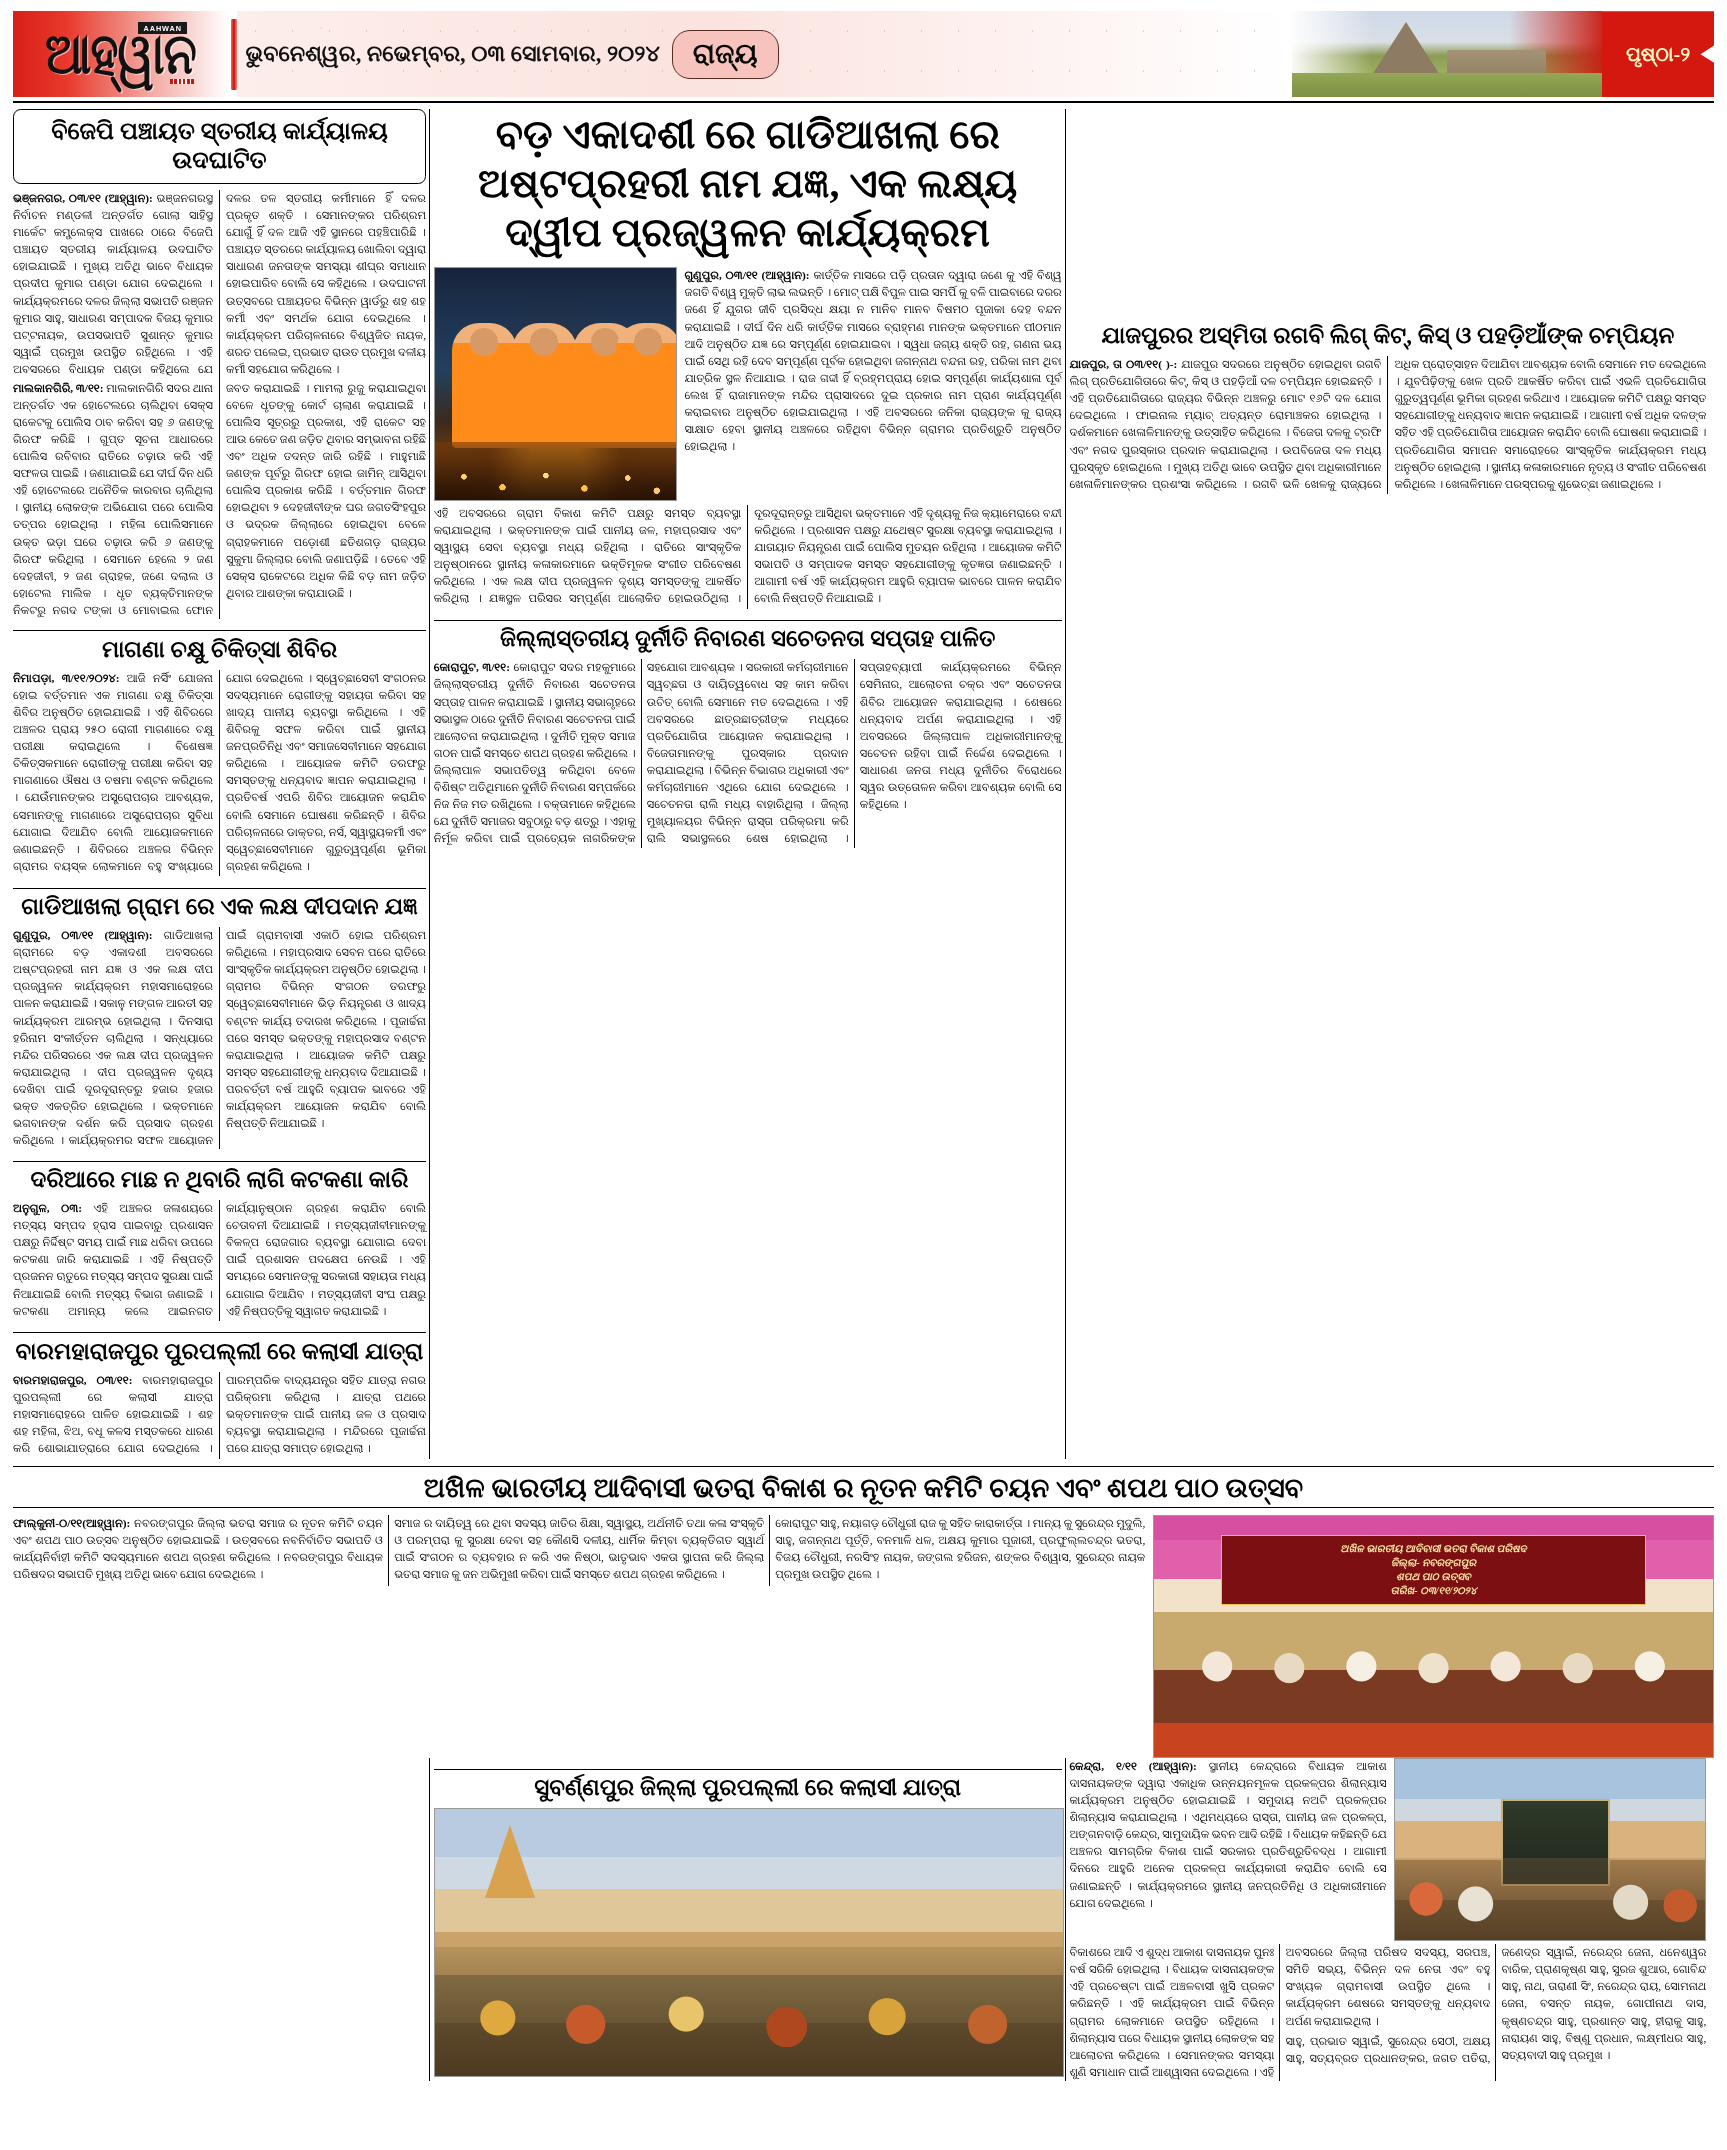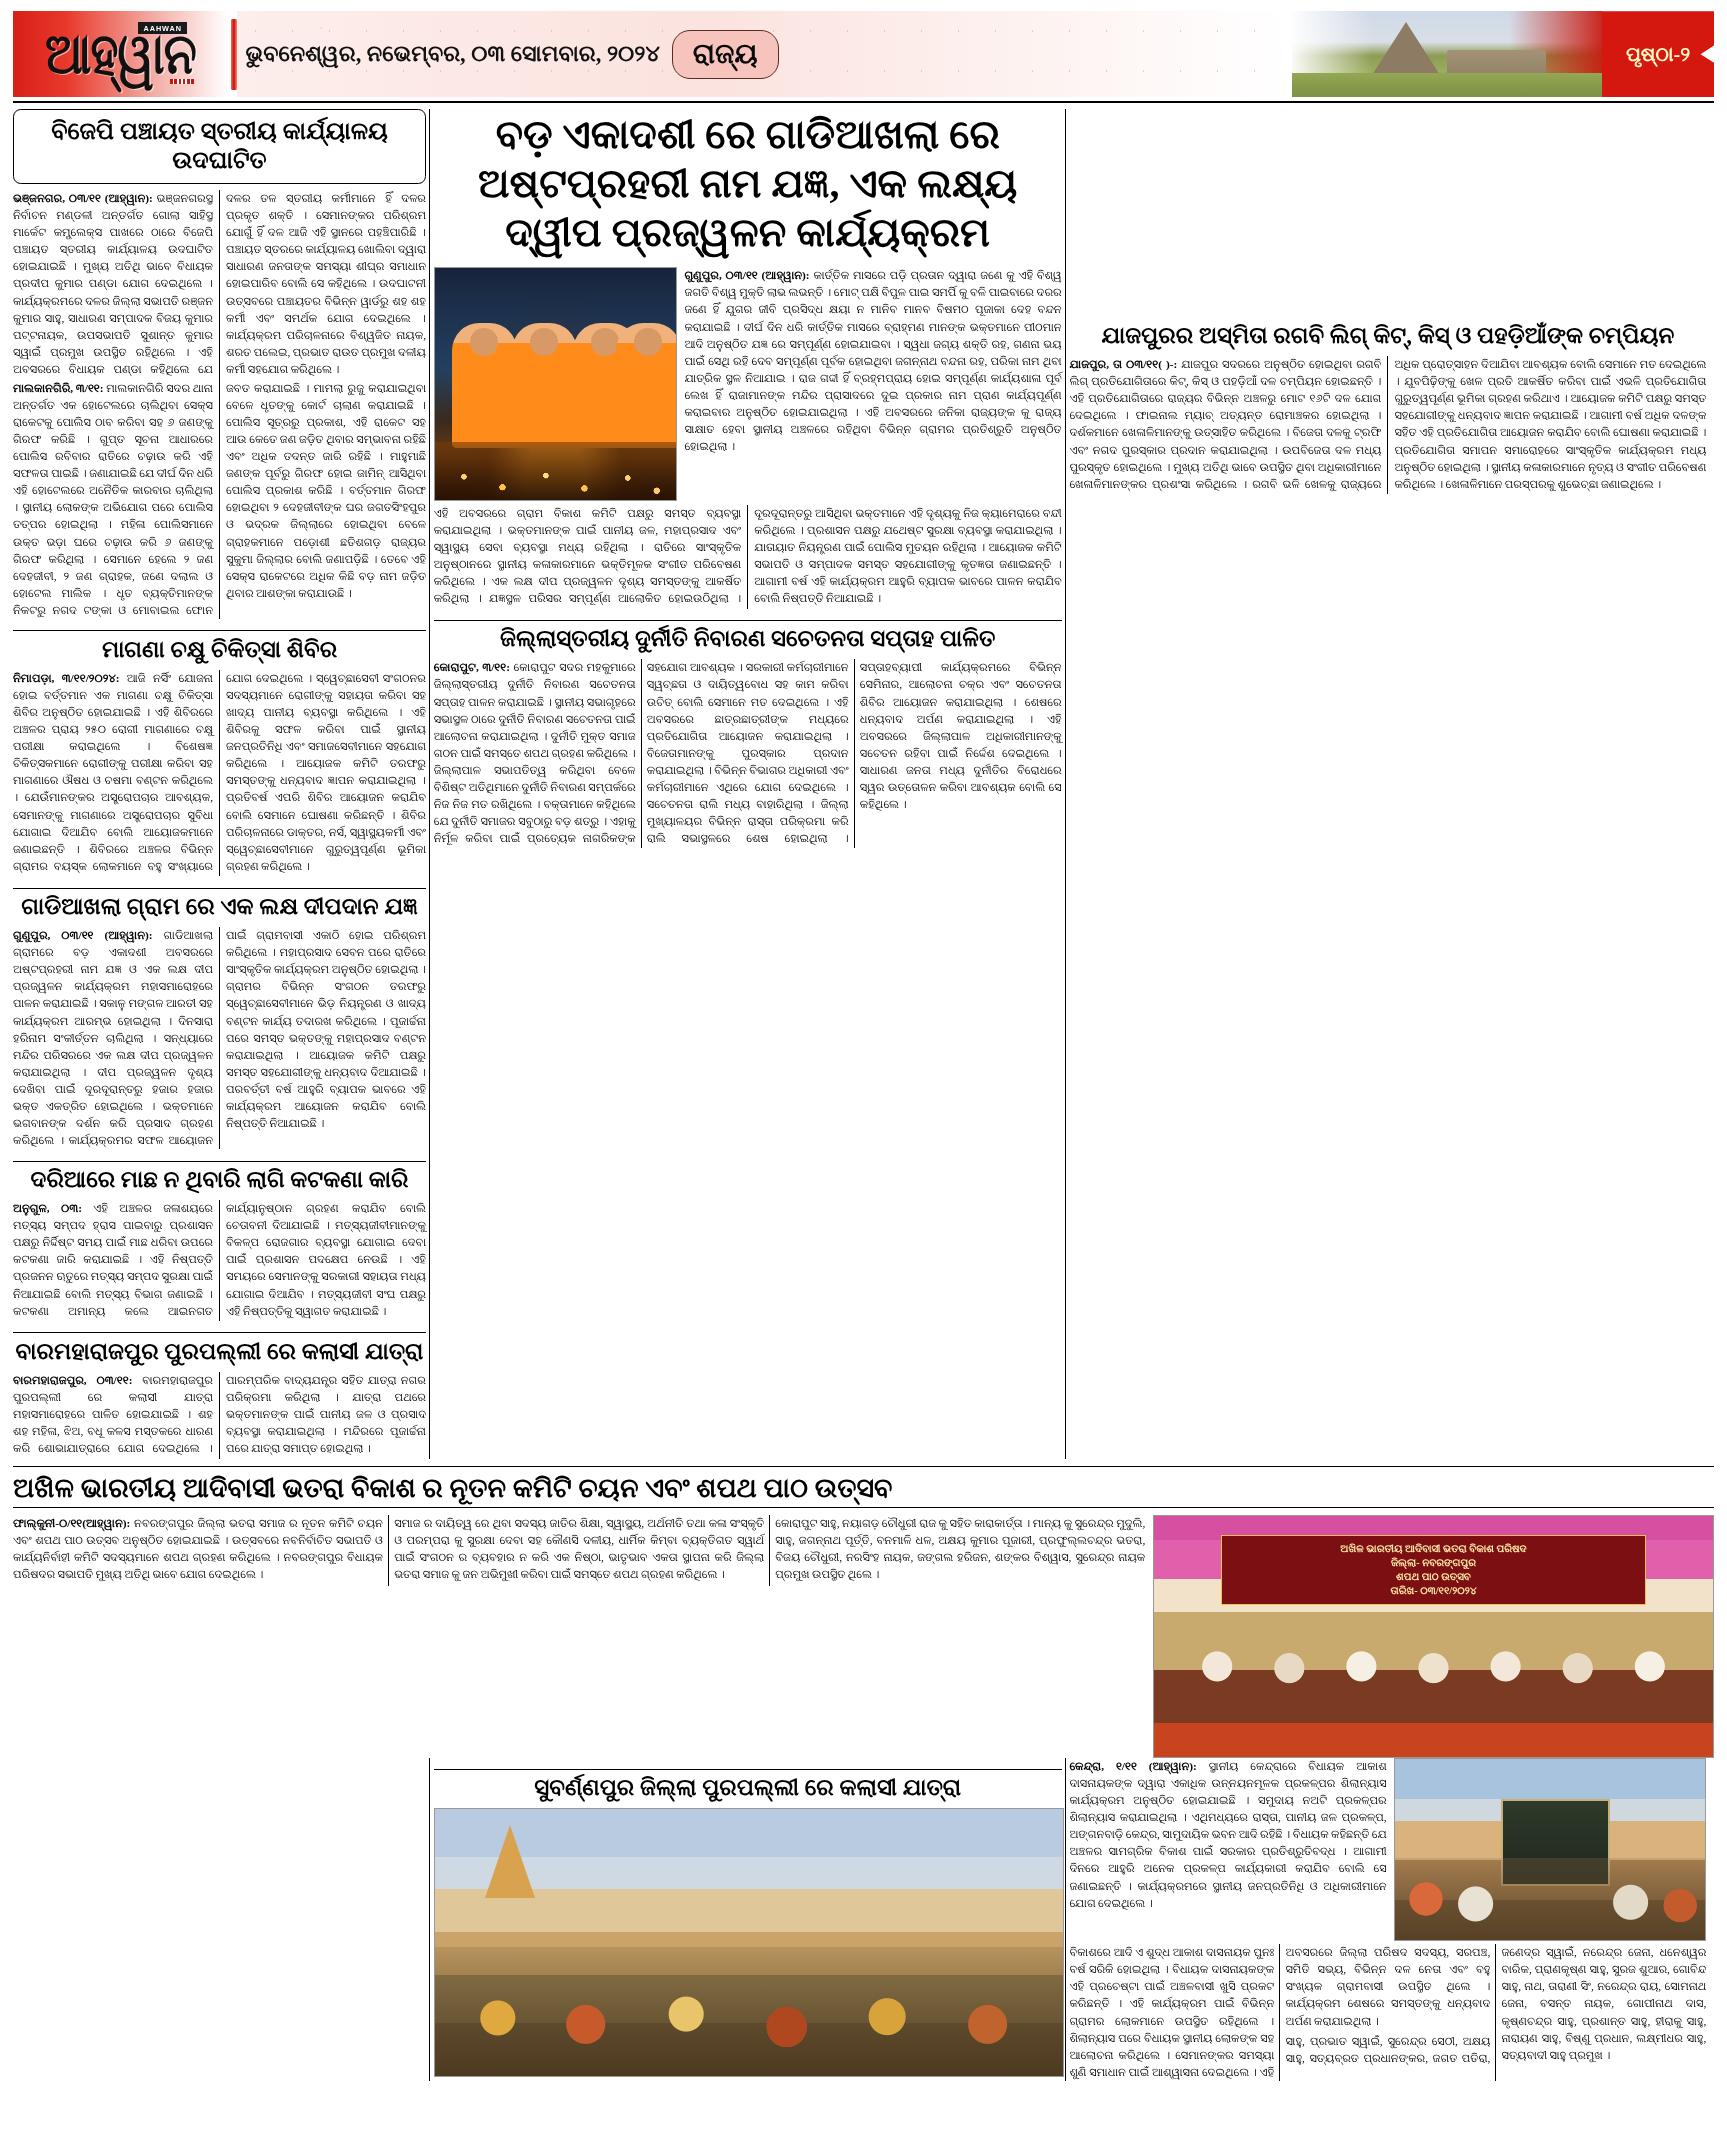--- a/index.html
+++ b/index.html
@@ -207,20 +207,21 @@
   .head-plain.nolinetop { border-top: none; padding-top: 0; }
   .head-mega {
     text-align: center;
     font-family: Liberation Serif, serif;
     font-size: 40px;
     font-weight: bold;
     line-height: 1.22;
     margin: 2.6px 0 9.5px 0;
   }
   .head-wide {
+    text-align: center;
     font-family: "Liberation Serif", "DejaVu Serif", serif;
     font-size: 27px;
     font-weight: bold;
     line-height: 1.2;
     margin: 6.9px 0 6.9px 0;
     padding: 5.2px 0 2.6px 0;
     border-top: 1.3px solid #000;
     border-bottom: 1.3px solid #000;
   }
 
@@ -274,21 +275,21 @@
   
   .ph-stage {
     height: 241px;
     background: linear-gradient(180deg,#d64fa0 0 10%, #e060ab 10% 26%, #f2e2c9 26% 40%, #c8a96e 40% 64%, #7a3b22 64% 86%, #c7441f 86% 100%);
   }
   .ph-stage .banner {
     position:absolute; left:12%; right:12%; top:8%;
     height: 65px; background:#7b0f12; border:1.7px solid #f2c14e;
     color:#ffe9a8; font-family:"Liberation Serif",serif; font-weight:bold;
     display:flex; flex-direction:column; align-items:center; justify-content:center;
-    font-size: 10.3px; line-height:1.35; text-align:center; padding: 1.7px 3.4px;
+    font-size: 10.3px; line-height:1.35; text-align:center; padding: 1.7px 3.4px; font-style: italic;
   }
   .ph-stage .row-people {
     position:absolute; left:4%; right:4%; bottom: 16%;
     height: 86px;
     background:
       radial-gradient(circle at 8% 40%, #f2e7d8 0 14.6px, transparent 15.5px),
       radial-gradient(circle at 22% 42%, #e8d9c2 0 14.6px, transparent 15.5px),
       radial-gradient(circle at 36% 40%, #f6efe4 0 14.6px, transparent 15.5px),
       radial-gradient(circle at 50% 42%, #efe2cd 0 14.6px, transparent 15.5px),
       radial-gradient(circle at 64% 40%, #f2e7d8 0 14.6px, transparent 15.5px),

